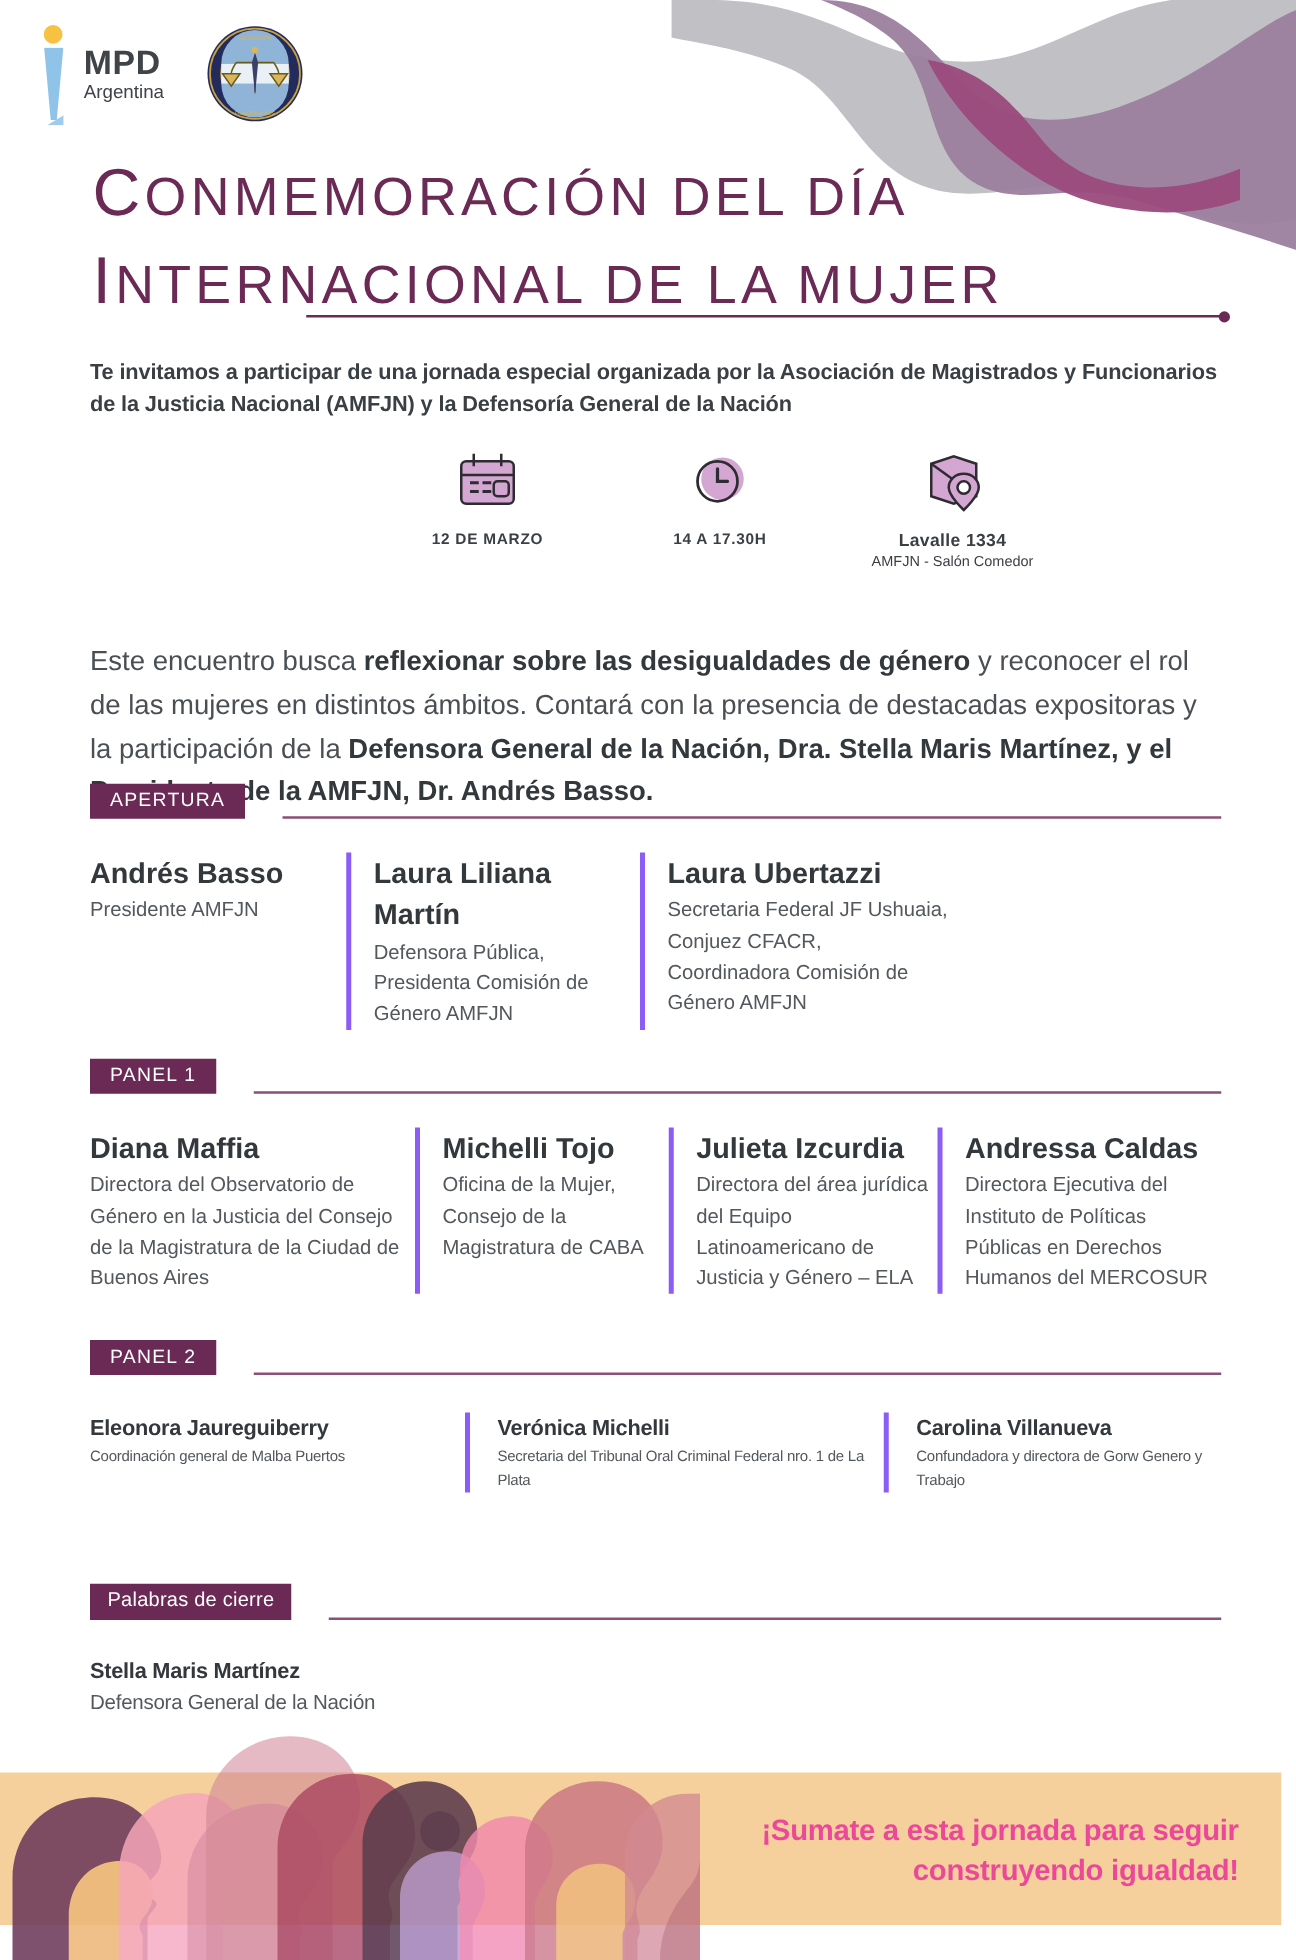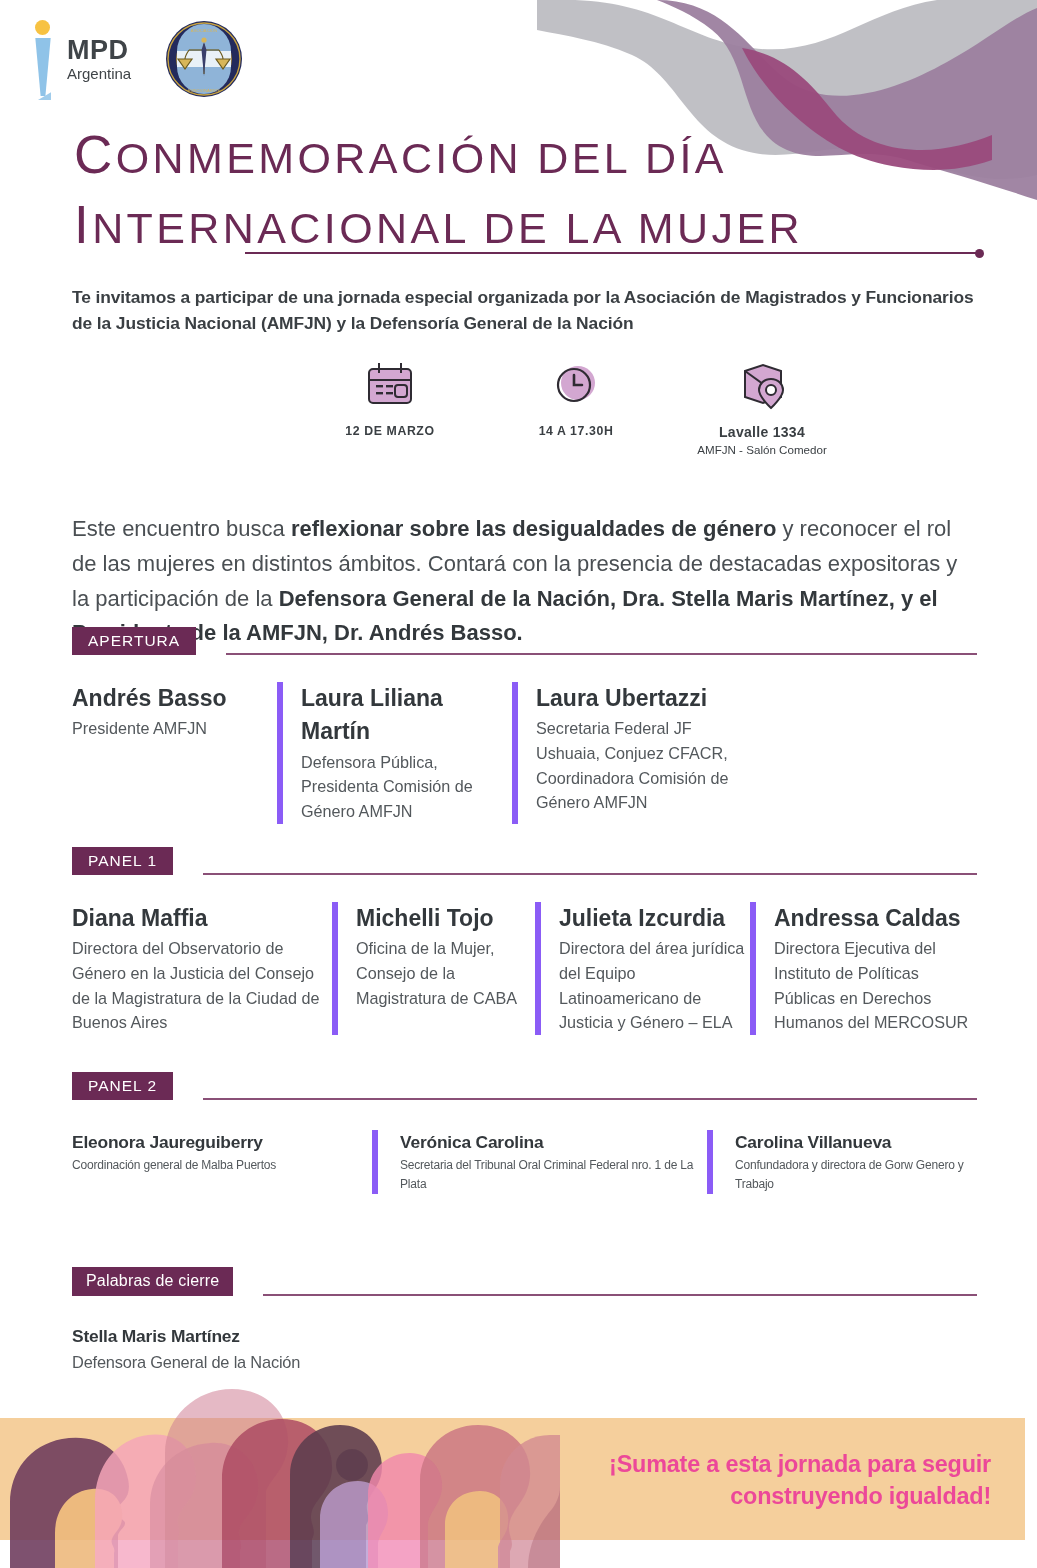--- a/index.html
+++ b/index.html
@@ -160,21 +160,21 @@
   .badge.lower { letter-spacing: .2px; font-size: 16px; padding: 6px 14px 7px; }
   .sec-rule {
     flex: 1;
     height: 2px;
     background: #8a5077;
     margin-left: 30px;
     margin-right: 5px;
   }
 
   .people { display: flex; margin-top: 27px; }
-  .person { padding-left: 18px; border-left: 6px solid #8b5cf6; }
+  .person { padding-left: 18px; border-left: 4px solid #8b5cf6; }
   .person:first-child { padding-left: 0; border-left: none; }
   .p-name {
     font-size: 23px;
     font-weight: bold;
     color: #33383c;
     line-height: 1.45;
   }
   .p-role {
     font-size: 16.2px;
     color: #53585c;
@@ -402,21 +402,21 @@
   <div class="sec-head">
     <span class="badge">PANEL 2</span>
     <span class="sec-rule"></span>
   </div>
   <div class="people">
     <div class="person">
       <div class="p-name">Eleonora Jaureguiberry</div>
       <div class="p-role">Coordinación general de Malba Puertos</div>
     </div>
     <div class="person">
-      <div class="p-name">Verónica Carolina</div>
+      <div class="p-name">Verónica Michelli</div>
       <div class="p-role">Secretaria del Tribunal Oral Criminal Federal nro. 1 de La Plata</div>
     </div>
     <div class="person">
       <div class="p-name">Carolina Villanueva</div>
       <div class="p-role">Confundadora y directora de Gorw Genero y Trabajo</div>
     </div>
   </div>
 </div>
 
 <div class="section" id="sec-cierre">

